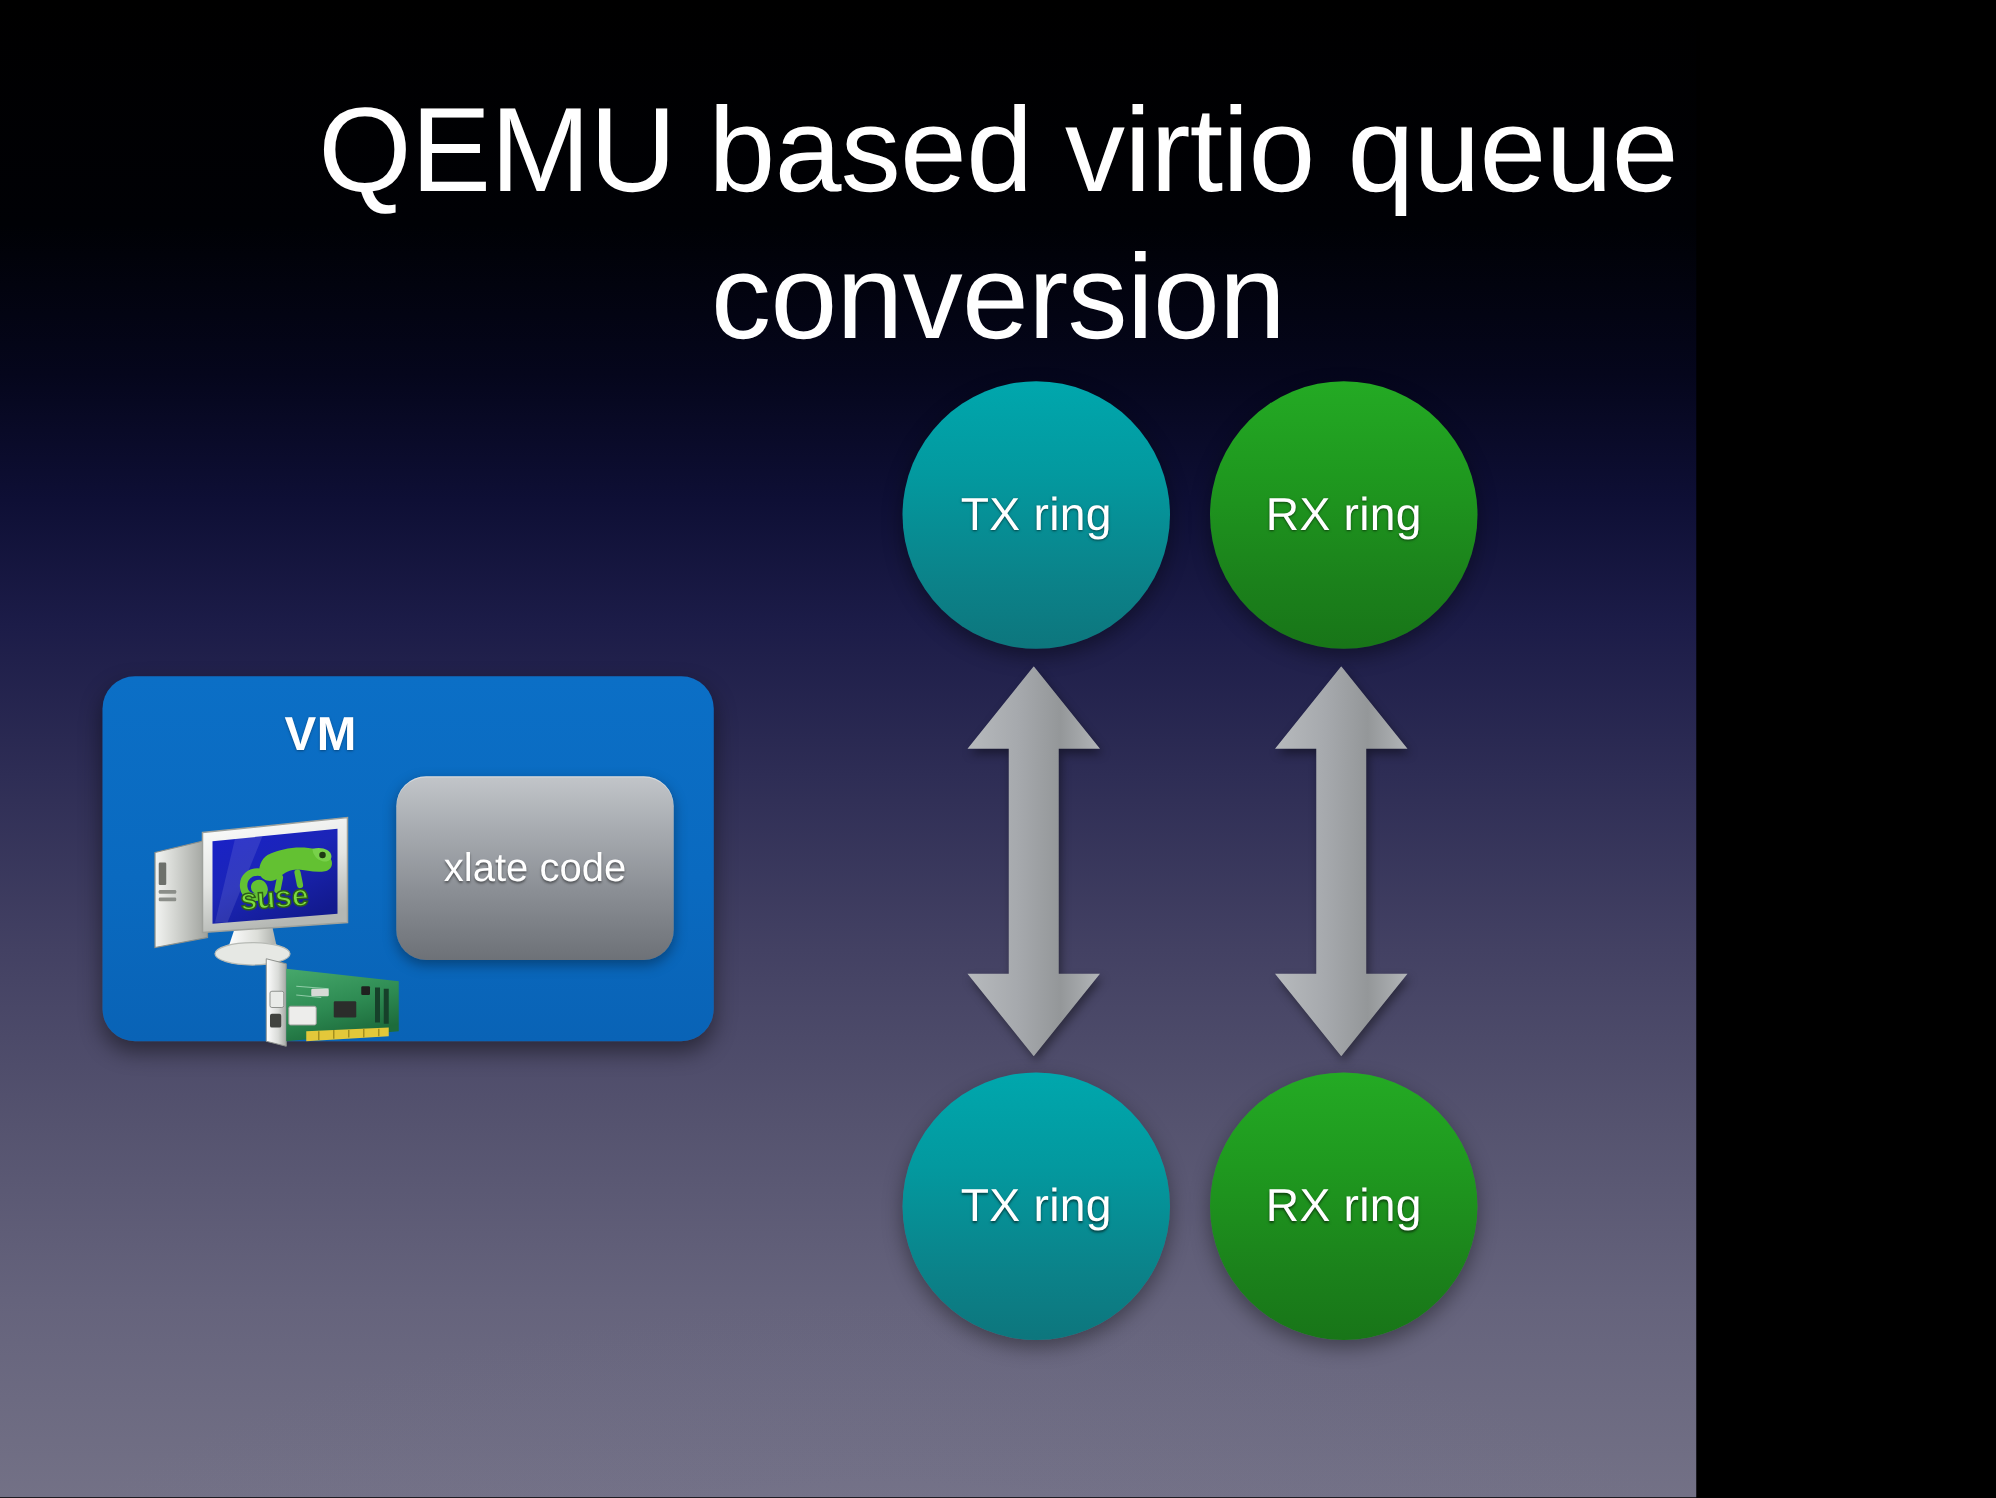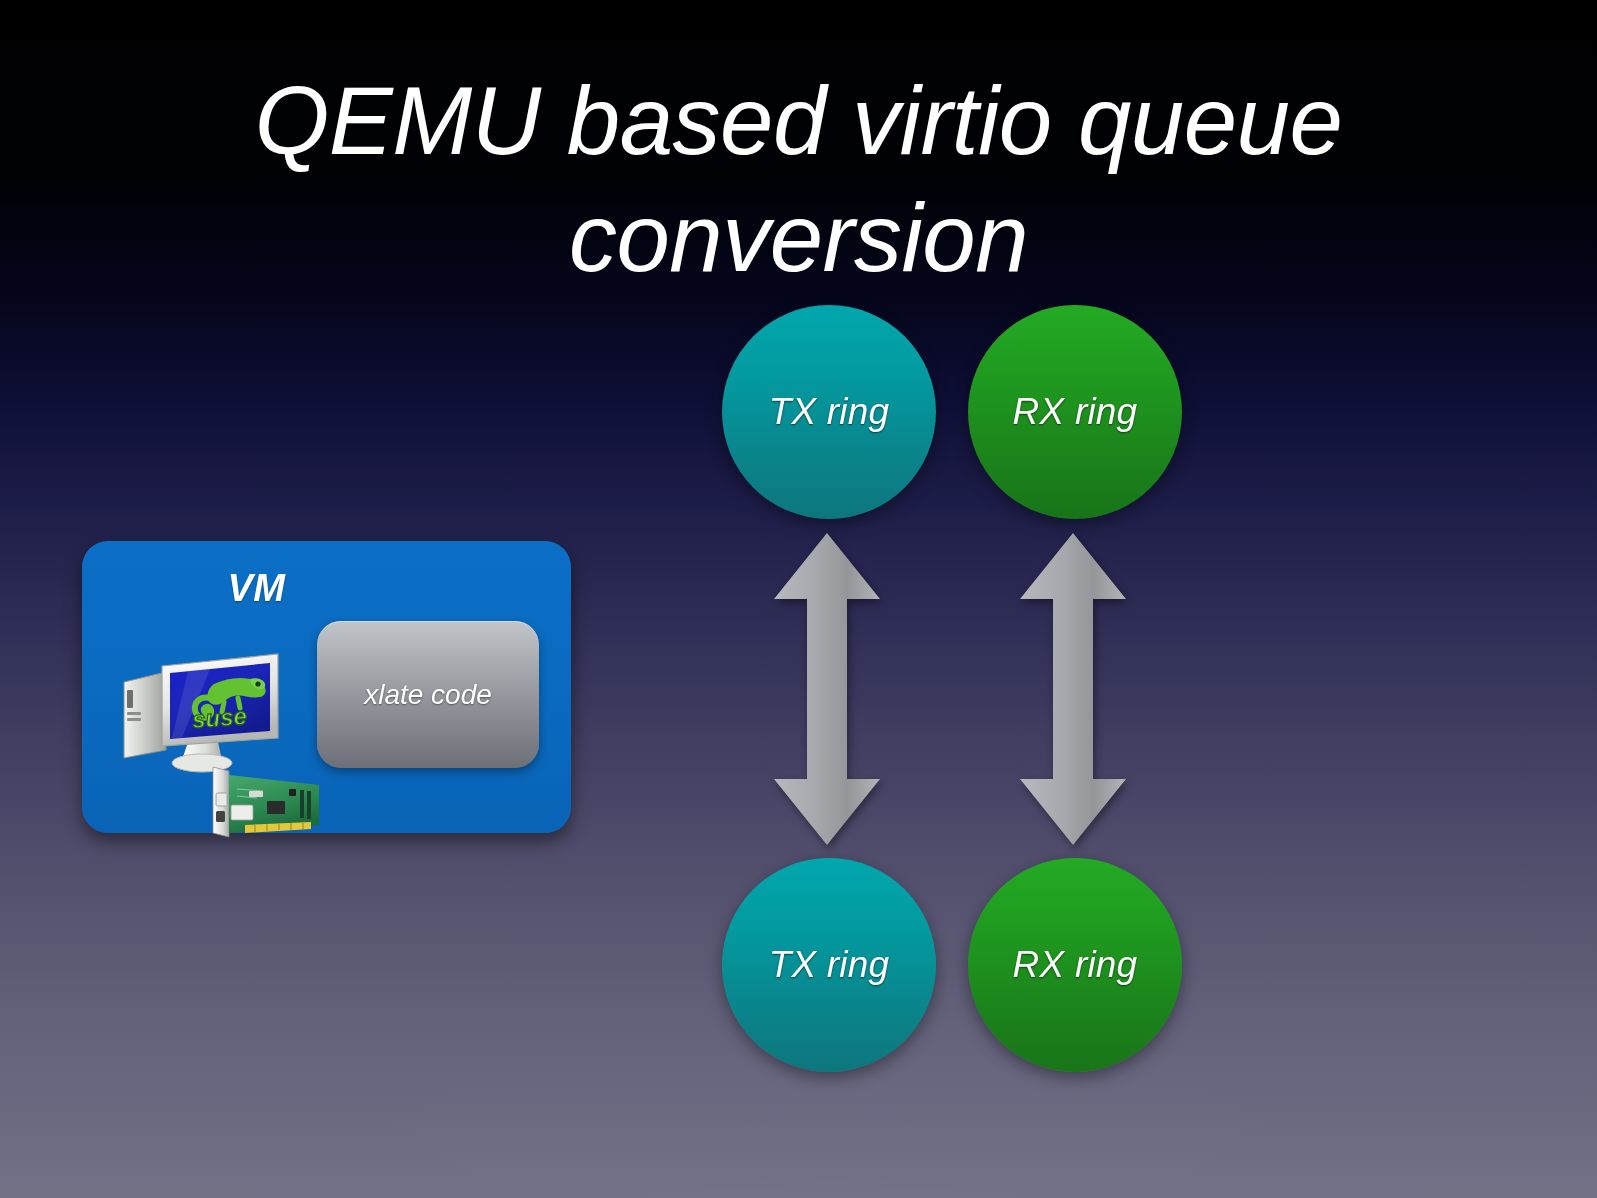--- a/index.html
+++ b/index.html
@@ -4,35 +4,34 @@
 <style>
   * { margin:0; padding:0; box-sizing:border-box; }
   html, body { width:1597px; height:1198px; overflow:hidden; }
   body {
     font-family: "Liberation Sans", sans-serif;
     background:#000;
   }
 
   #slide {
     position:relative;
-    width:1597px; height:1198px;
+    width:1357px; height:1198px;
     background:
       linear-gradient(to bottom,
         #000000 0px,
         #000105 180px,
         #05061c 300px,
         #0e0f35 400px,
         #1c1c48 500px,
         #2e2d55 620px,
         #434163 760px,
         #55536f 900px,
         #65637c 1040px,
         #737186 1198px);
     overflow:hidden;
-    font-style:italic;
   }
 
   
   #bg-glow {
     position:absolute; inset:0;
     background: radial-gradient(ellipse 1100px 520px at 52% 118%,
                 rgba(150,148,175,0.30) 0%, rgba(120,118,150,0.10) 45%, rgba(0,0,0,0) 72%);
     pointer-events:none;
   }
 
@@ -103,21 +102,21 @@
   #xlate-box {
     position:absolute;
     left:235px; top:80px; width:222px; height:147px;
     border-radius:24px;
     background:linear-gradient(to bottom,#c2c5c9 0%,#a8acb1 28%,#8b8f95 62%,#6d7177 100%);
     box-shadow:0 4px 10px rgba(0,0,0,0.35), inset 0 1px 0 rgba(255,255,255,0.35);
     display:flex; align-items:center; justify-content:center;
   }
   #xlate-label {
     color:#ffffff;
-    font-size:28px;
+    font-size:32px;
     font-weight:300;
     text-shadow:0 1px 2px rgba(0,0,0,0.45);
     white-space:nowrap;
   }
 
   #suse-pc  { position:absolute; left:36px; top:105px; width:165px; height:128px; }
   #nic-card { position:absolute; left:125px; top:222px; width:120px; height:78px; }
 </style>
 </head>
 <body>

